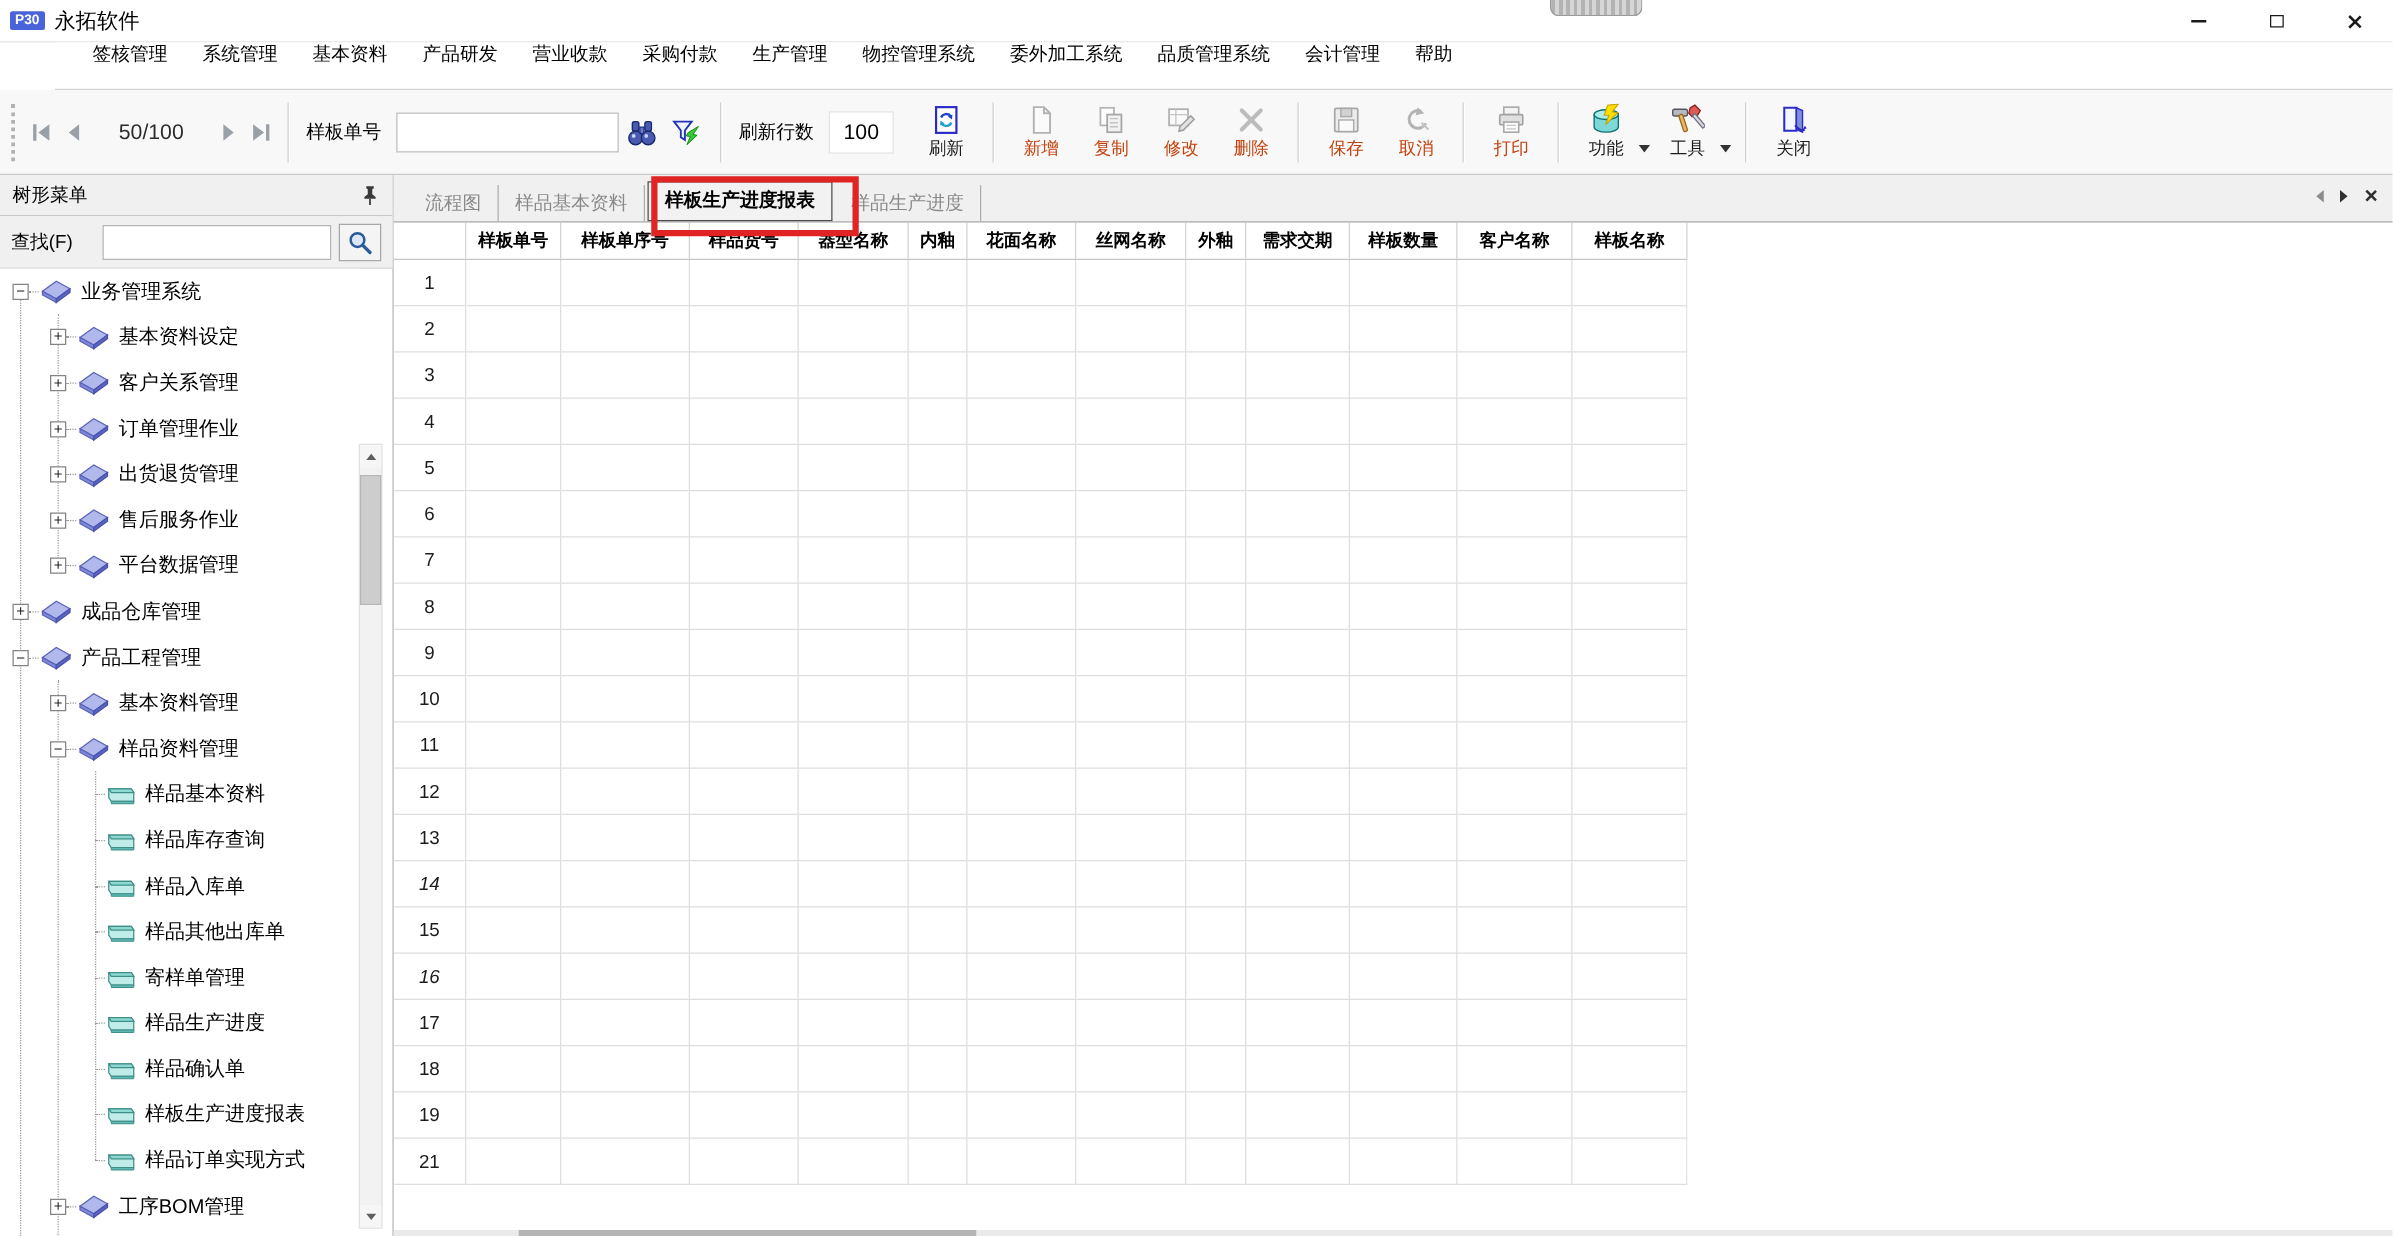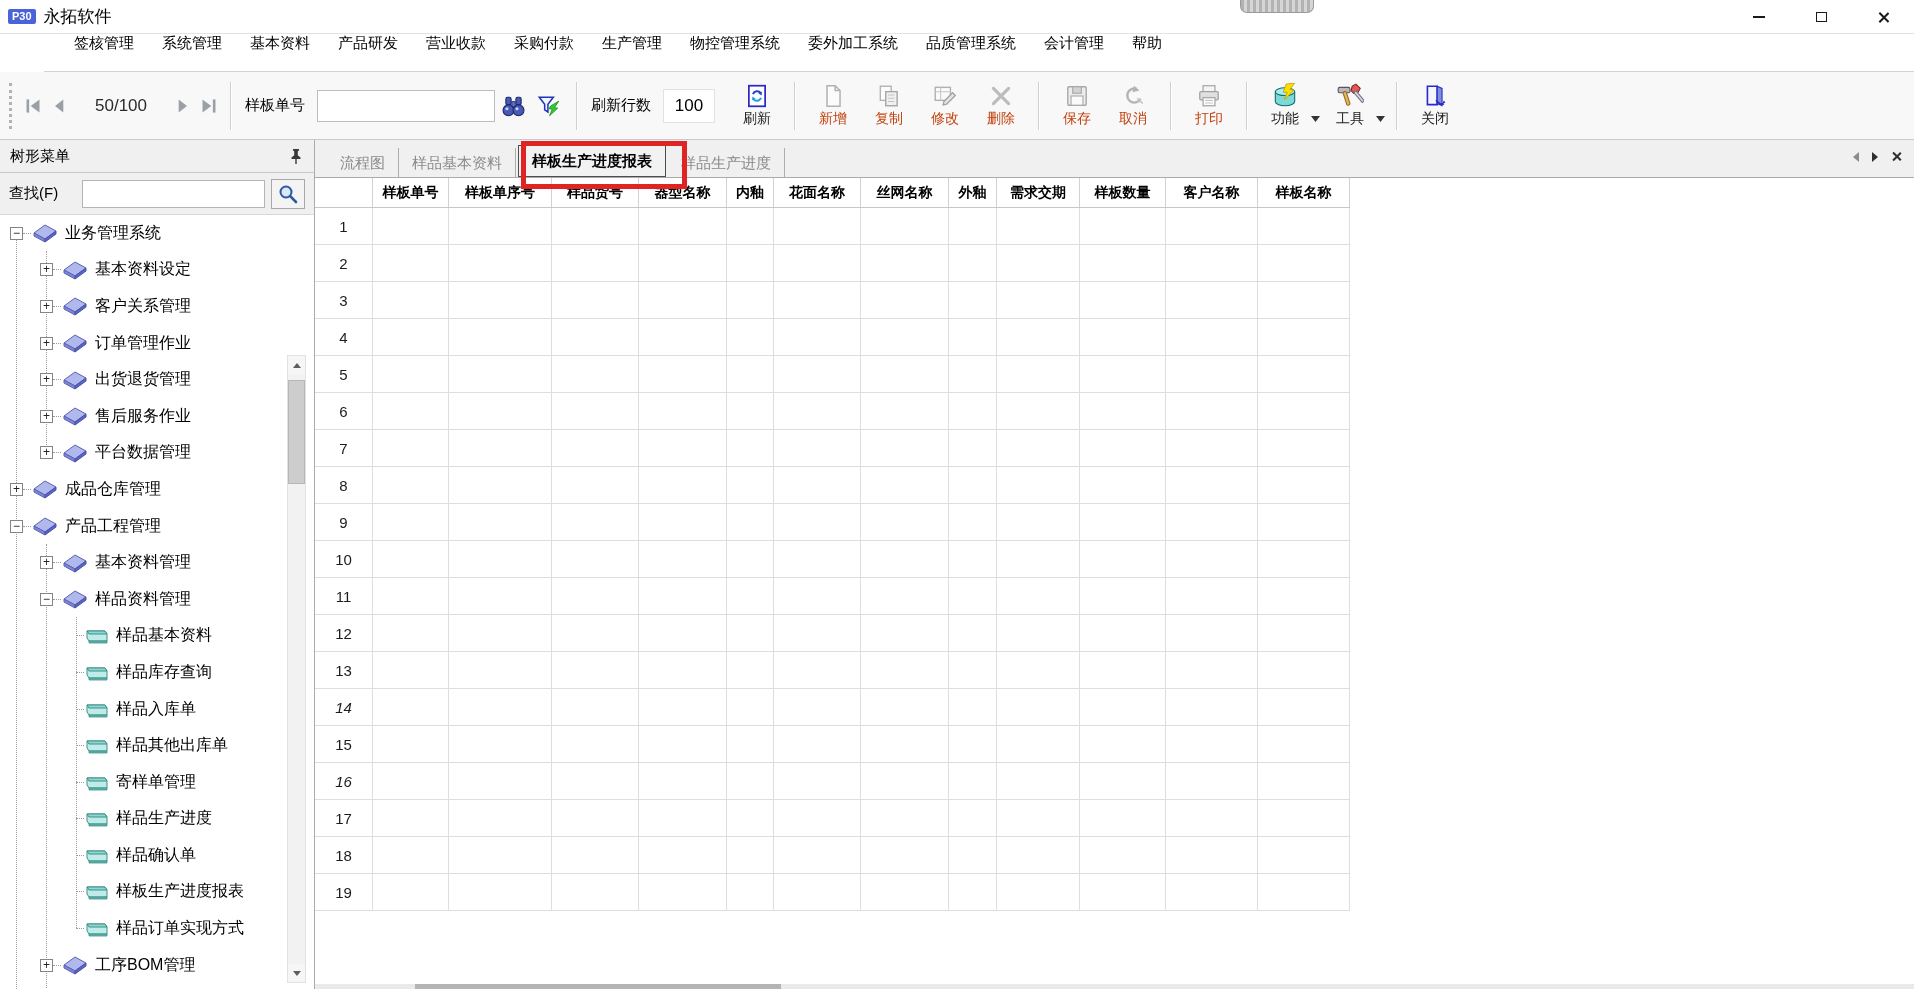--- a/index.html
+++ b/index.html
@@ -892,19 +892,34 @@
           <div class="g-cell" style="width: 88px;"></div>
           <div class="g-cell" style="width: 47px;"></div>
           <div class="g-cell" style="width: 87px;"></div>
           <div class="g-cell" style="width: 88px;"></div>
           <div class="g-cell" style="width: 48px;"></div>
           <div class="g-cell" style="width: 83px;"></div>
           <div class="g-cell" style="width: 86px;"></div>
           <div class="g-cell" style="width: 92px;"></div>
           <div class="g-cell" style="width: 92px;"></div>
         </div>
+        <div class="grid-row">
+          <div class="g-cell g-num" style="width: 58px;">21</div>
+          <div class="g-cell" style="width: 76px;"></div>
+          <div class="g-cell" style="width: 103px;"></div>
+          <div class="g-cell" style="width: 87px;"></div>
+          <div class="g-cell" style="width: 88px;"></div>
+          <div class="g-cell" style="width: 47px;"></div>
+          <div class="g-cell" style="width: 87px;"></div>
+          <div class="g-cell" style="width: 88px;"></div>
+          <div class="g-cell" style="width: 48px;"></div>
+          <div class="g-cell" style="width: 83px;"></div>
+          <div class="g-cell" style="width: 86px;"></div>
+          <div class="g-cell" style="width: 92px;"></div>
+          <div class="g-cell" style="width: 92px;"></div>
+        </div>
       </div>
     <div class="hscroll">
       <div class="h-thumb"></div>
     </div>
   </div>
 
 </div>
 
 </body></html>

